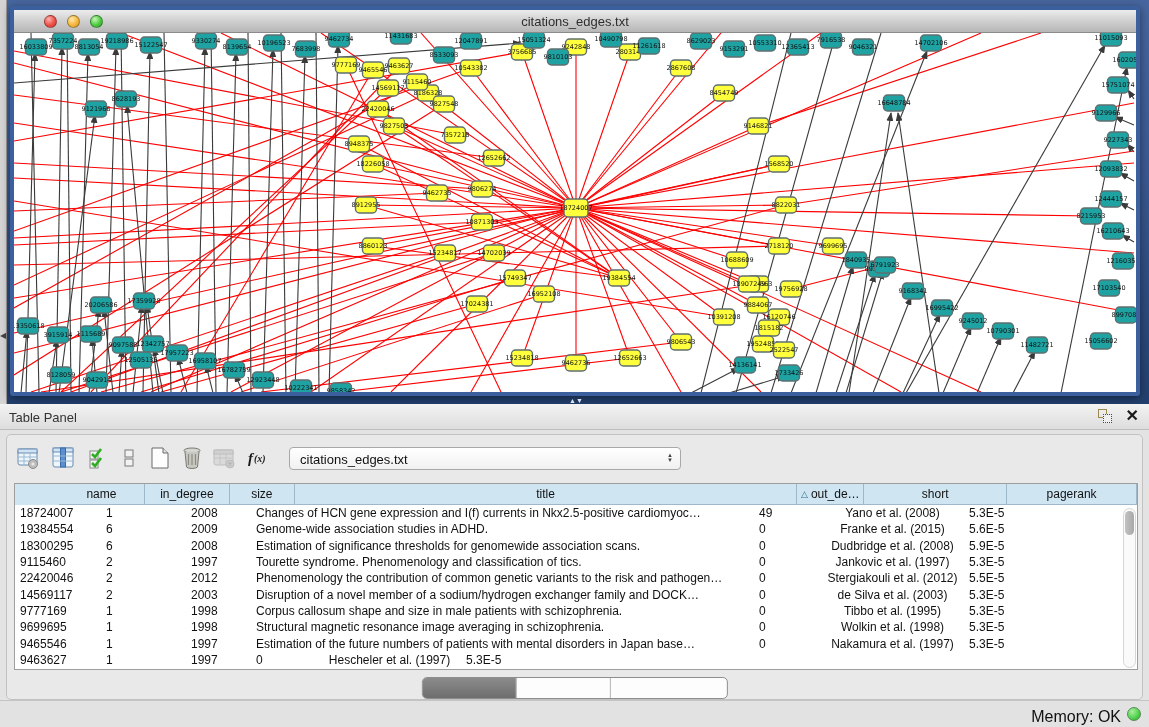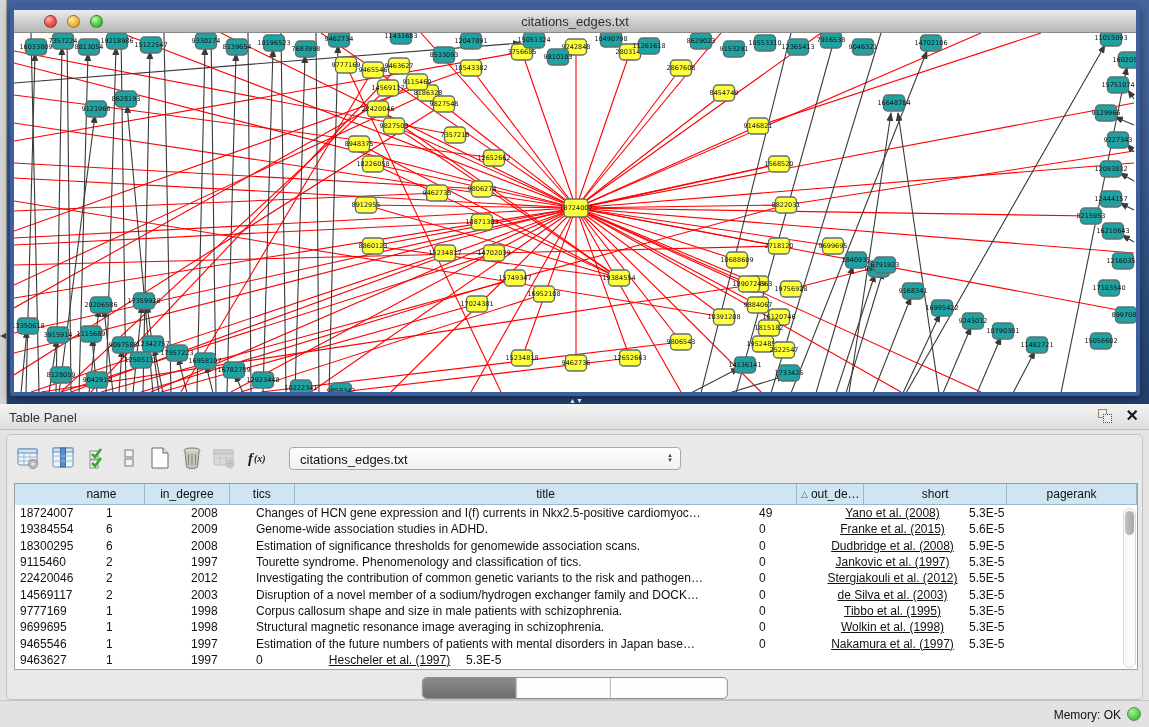--- a/index.html
+++ b/index.html
@@ -54,36 +54,36 @@
                background:#fff; border:1px solid #9e9e9e; overflow:hidden; }
   #thead { display:flex; height:21px; background:#cfe5f2;padding-left:44px; }
   .hcell { border-right:1px solid #9db9c9; border-bottom:1px solid #9db9c9; font-size:12px; color:#111;
            display:flex; align-items:center; justify-content:center; overflow:hidden; white-space:nowrap; }
   .sort-tri { font-size:9px; color:#2a6d8f; margin-right:3px; }
   #tbody { }
   .trow { display:flex; height:16.3px; background:#fff; }
   .tcell { font-size:12px; color:#111; padding-left:5px; overflow:hidden; white-space:nowrap;
            display:flex; align-items:center; }
   .c0{width:86px;} .c1{width:85px;} .c2{width:65px;} .c3{width:503px;} .c4{width:67px;} .c5{width:143px;} .c6{width:130px;}
-  .tcell.c5 { justify-content:center; padding-left:0;text-decoration:underline; }
+  .tcell.c5 { justify-content:center; padding-left:0; }
   #hfiller { flex:1; background:#fff; border-bottom:1px solid #9db9c9; }
   #vscroll { position:absolute; right:1px; top:24px; width:13px; height:160px; background:#fafafa; border:1px solid #d6d6d6; border-radius:7px; }
   #vscroll .thumb { position:absolute; left:1px; top:2px; width:9px; height:24px; border-radius:5px;
                     background:linear-gradient(90deg,#c2c2c2,#a8a8a8); }
 
   
   #tabs { position:absolute; left:50%; transform:translateX(-50%); top:242px; height:22px; display:flex;
           border:1px solid #8e8e8e; border-radius:5px; overflow:hidden; background:#fdfdfd; }
   .tab { font-size:13px; padding:18px 14px 0 14px; color:#1a1a1a; border-right:1px solid #b5b5b5; }
   .tab:last-child { border-right:none;font-weight:bold; }
   .tab.selected { background:linear-gradient(180deg,#8b8b8b,#6e6e6e); color:#e8e8e8; }
 
   
   #status-bar { position:absolute; left:0; top:296px; width:1149px; height:27px; background:#e2e2e2; border-top:1px solid #c4c4c4; }
-  #status-bar .mem { position:absolute; right:28px; top:7px; font-size:12px; color:#111; }
+  #status-bar .mem { position:absolute; right:28px; top:7px; font-size:16px; color:#111; }
   #mem-dot { position:absolute; right:8px; top:6px; width:14px; height:14px; border-radius:50%;
              background:radial-gradient(circle at 35% 30%, #a9f09b, #4dd04a 60%, #2c9a2c); border:1px solid #5a8a5a; }
 </style>
 </head>
 <body>
 
 <div id="app">
 
   <div id="desktop">
     <div id="west-strip">
@@ -805,21 +805,21 @@
 
       <div id="table-box">
         <div id="thead">
             <div class="hcell c0">
               <span>name</span>
             </div>
             <div class="hcell c1">
               <span>in_degree</span>
             </div>
             <div class="hcell c2">
-              <span>tics</span>
+              <span>size</span>
             </div>
             <div class="hcell c3">
               <span>title</span>
             </div>
             <div class="hcell c4">
               <span class="sort-tri">△</span>
               <span>out_de…</span>
             </div>
             <div class="hcell c5">
               <span>short</span>
@@ -863,21 +863,21 @@
               <div class="tcell c2">1997</div>
               <div class="tcell c3">Tourette syndrome. Phenomenology and classification of tics.</div>
               <div class="tcell c4">0</div>
               <div class="tcell c5">Jankovic et al. (1997)</div>
               <div class="tcell c6">5.3E-5</div>
             </div>
             <div class="trow">
               <div class="tcell c0">22420046</div>
               <div class="tcell c1">2</div>
               <div class="tcell c2">2012</div>
-              <div class="tcell c3">Investigating the contribution of common genetic variants to the risk and pathogen…</div>
+              <div class="tcell c3">Phenomenology the contribution of common genetic variants to the risk and pathogen…</div>
               <div class="tcell c4">0</div>
               <div class="tcell c5">Stergiakouli et al. (2012)</div>
               <div class="tcell c6">5.5E-5</div>
             </div>
             <div class="trow">
               <div class="tcell c0">14569117</div>
               <div class="tcell c1">2</div>
               <div class="tcell c2">2003</div>
               <div class="tcell c3">Disruption of a novel member of a sodium/hydrogen exchanger family and DOCK…</div>
               <div class="tcell c4">0</div>

